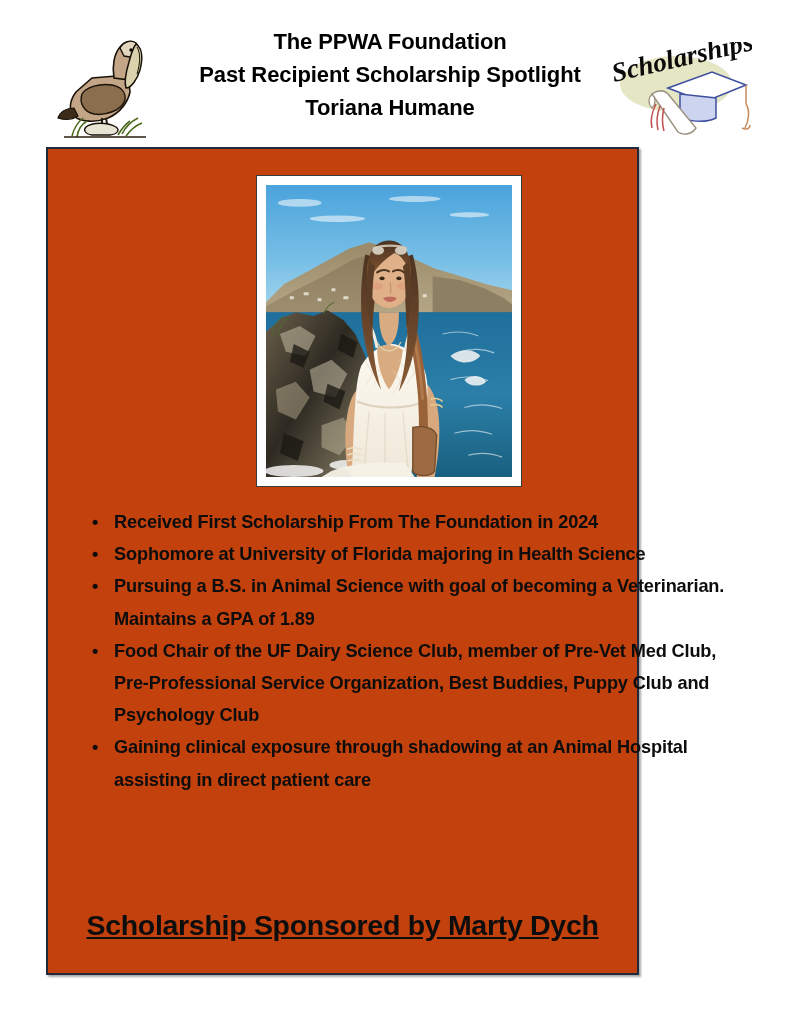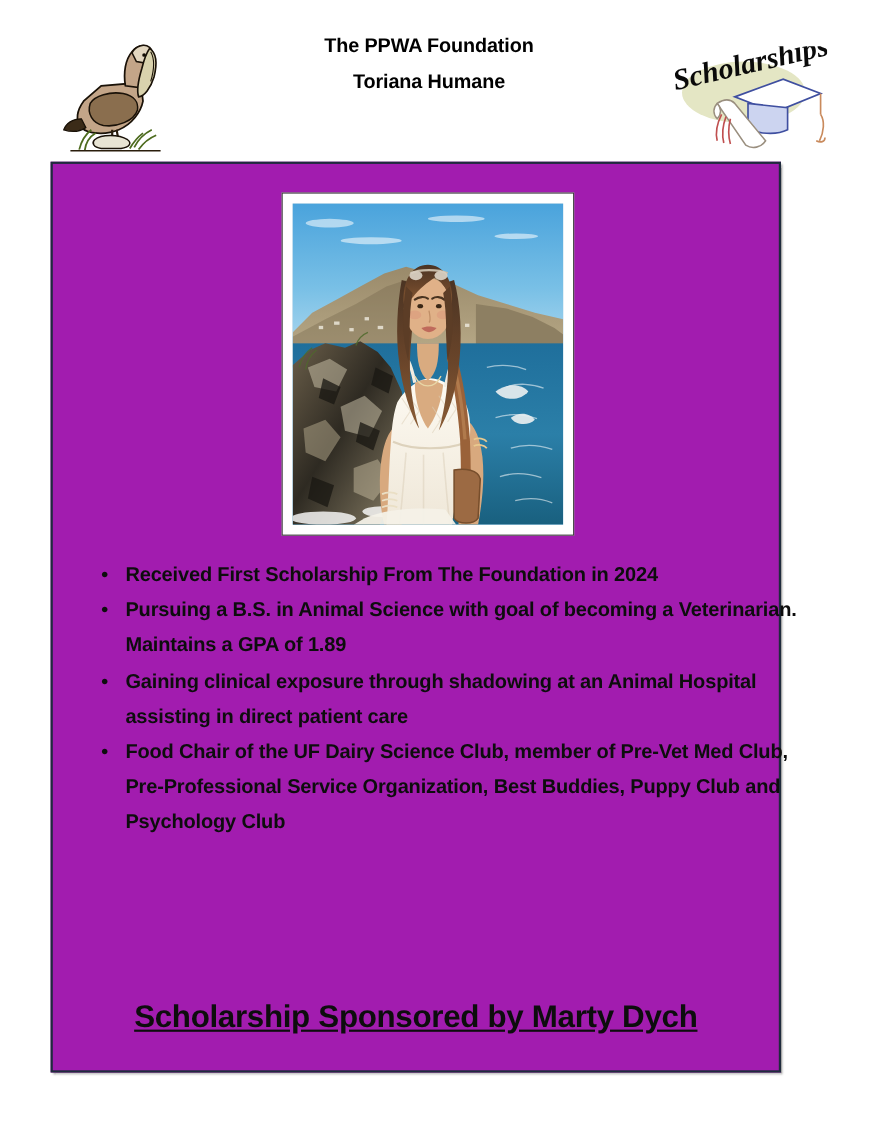--- a/index.html
+++ b/index.html
@@ -26,21 +26,21 @@
   }
   .header-titles {
     position: absolute;
     left: 150px;
     top: 25px;
     width: 480px;
     text-align: center;
   }
   .header-line {
     font-weight: bold;
-    font-size: 18px;
+    font-size: 22px;
     line-height: 33px;
     letter-spacing: -0.1px;
     color: #000000;
     white-space: nowrap;
   }
 
   
   .pelican-logo {
     position: absolute;
     left: 52px;
@@ -58,23 +58,23 @@
     width: 152px;
     height: 98px;
   }
   .scholarships-logo svg { display: block; }
 
   
   .panel {
     position: absolute;
     left: 46px;
     top: 147px;
-    width: 664px;
+    width: 593px;
     height: 828px;
-    background: #a21caf;
+    background: #c2410c;
     border: 2px solid #1f2b3d;
     box-sizing: border-box;
     box-shadow: 2px 2px 2px rgba(0,0,0,0.35);
   }
 
   
   .photo-frame {
     position: absolute;
     left: 208px;
     top: 26px;
@@ -171,20 +171,21 @@
         <path d="M70 104 C74 96 80 91 86 88"></path>
         <path d="M74 106 C79 99 85 95 90 93"></path>
         <path d="M66 105 C70 98 74 94 78 91"></path>
       </g>
       <path d="M12 107 L94 107" stroke="#2a1d0c" stroke-width="1.4"></path>
     </svg>
   </div>
 
   <div class="header-titles">
     <div class="header-line">The PPWA Foundation</div>
+    <div class="header-line">Past Recipient Scholarship Spotlight</div>
     <div class="header-line">Toriana Humane</div>
   </div>
 
   <div class="scholarships-logo">
     <svg viewBox="0 0 152 98" xmlns="http://www.w3.org/2000/svg">
       <ellipse cx="76" cy="42" rx="56" ry="28" fill="#e4e6c4"></ellipse>
 
       <g>
         <path d="M68 46 L112 30 L146 43 L104 60 Z" fill="#ffffff" stroke="#3f4fa0" stroke-width="1.6"></path>
         <path d="M80 52 L80 72 C80 79 104 82 116 76 L116 56 Z" fill="#ccd4f0" stroke="#3f4fa0" stroke-width="1.5"></path>
@@ -399,19 +400,20 @@
           <path d="M166 222 C170 220 176 221 178 224"></path>
         </g>
 
         <path d="M66 288 C86 280 110 278 140 280 L150 294 L56 294 Z" fill="#f4f1e8" opacity="0.95"></path>
       </svg>
     </div>
   </div>
 
   <ul class="bullets">
     <li>Received First Scholarship From The Foundation in 2024</li>
+    <li>Sophomore at University of Florida majoring in Health Science</li>
     <li>Pursuing a B.S. in Animal Science with goal of becoming a Veterinarian. Maintains a GPA of 1.89</li>
+    <li>Food Chair of the UF Dairy Science Club, member of Pre-Vet Med Club, Pre-Professional Service Organization, Best Buddies, Puppy Club and Psychology Club</li>
     <li>Gaining clinical exposure through shadowing at an Animal Hospital assisting in direct patient care</li>
-    <li>Food Chair of the UF Dairy Science Club, member of Pre-Vet Med Club, Pre-Professional Service Organization, Best Buddies, Puppy Club and Psychology Club</li>
   </ul>
 
   <div class="sponsor">Scholarship Sponsored by Marty Dych</div>
 </div>
 
 </body></html>

